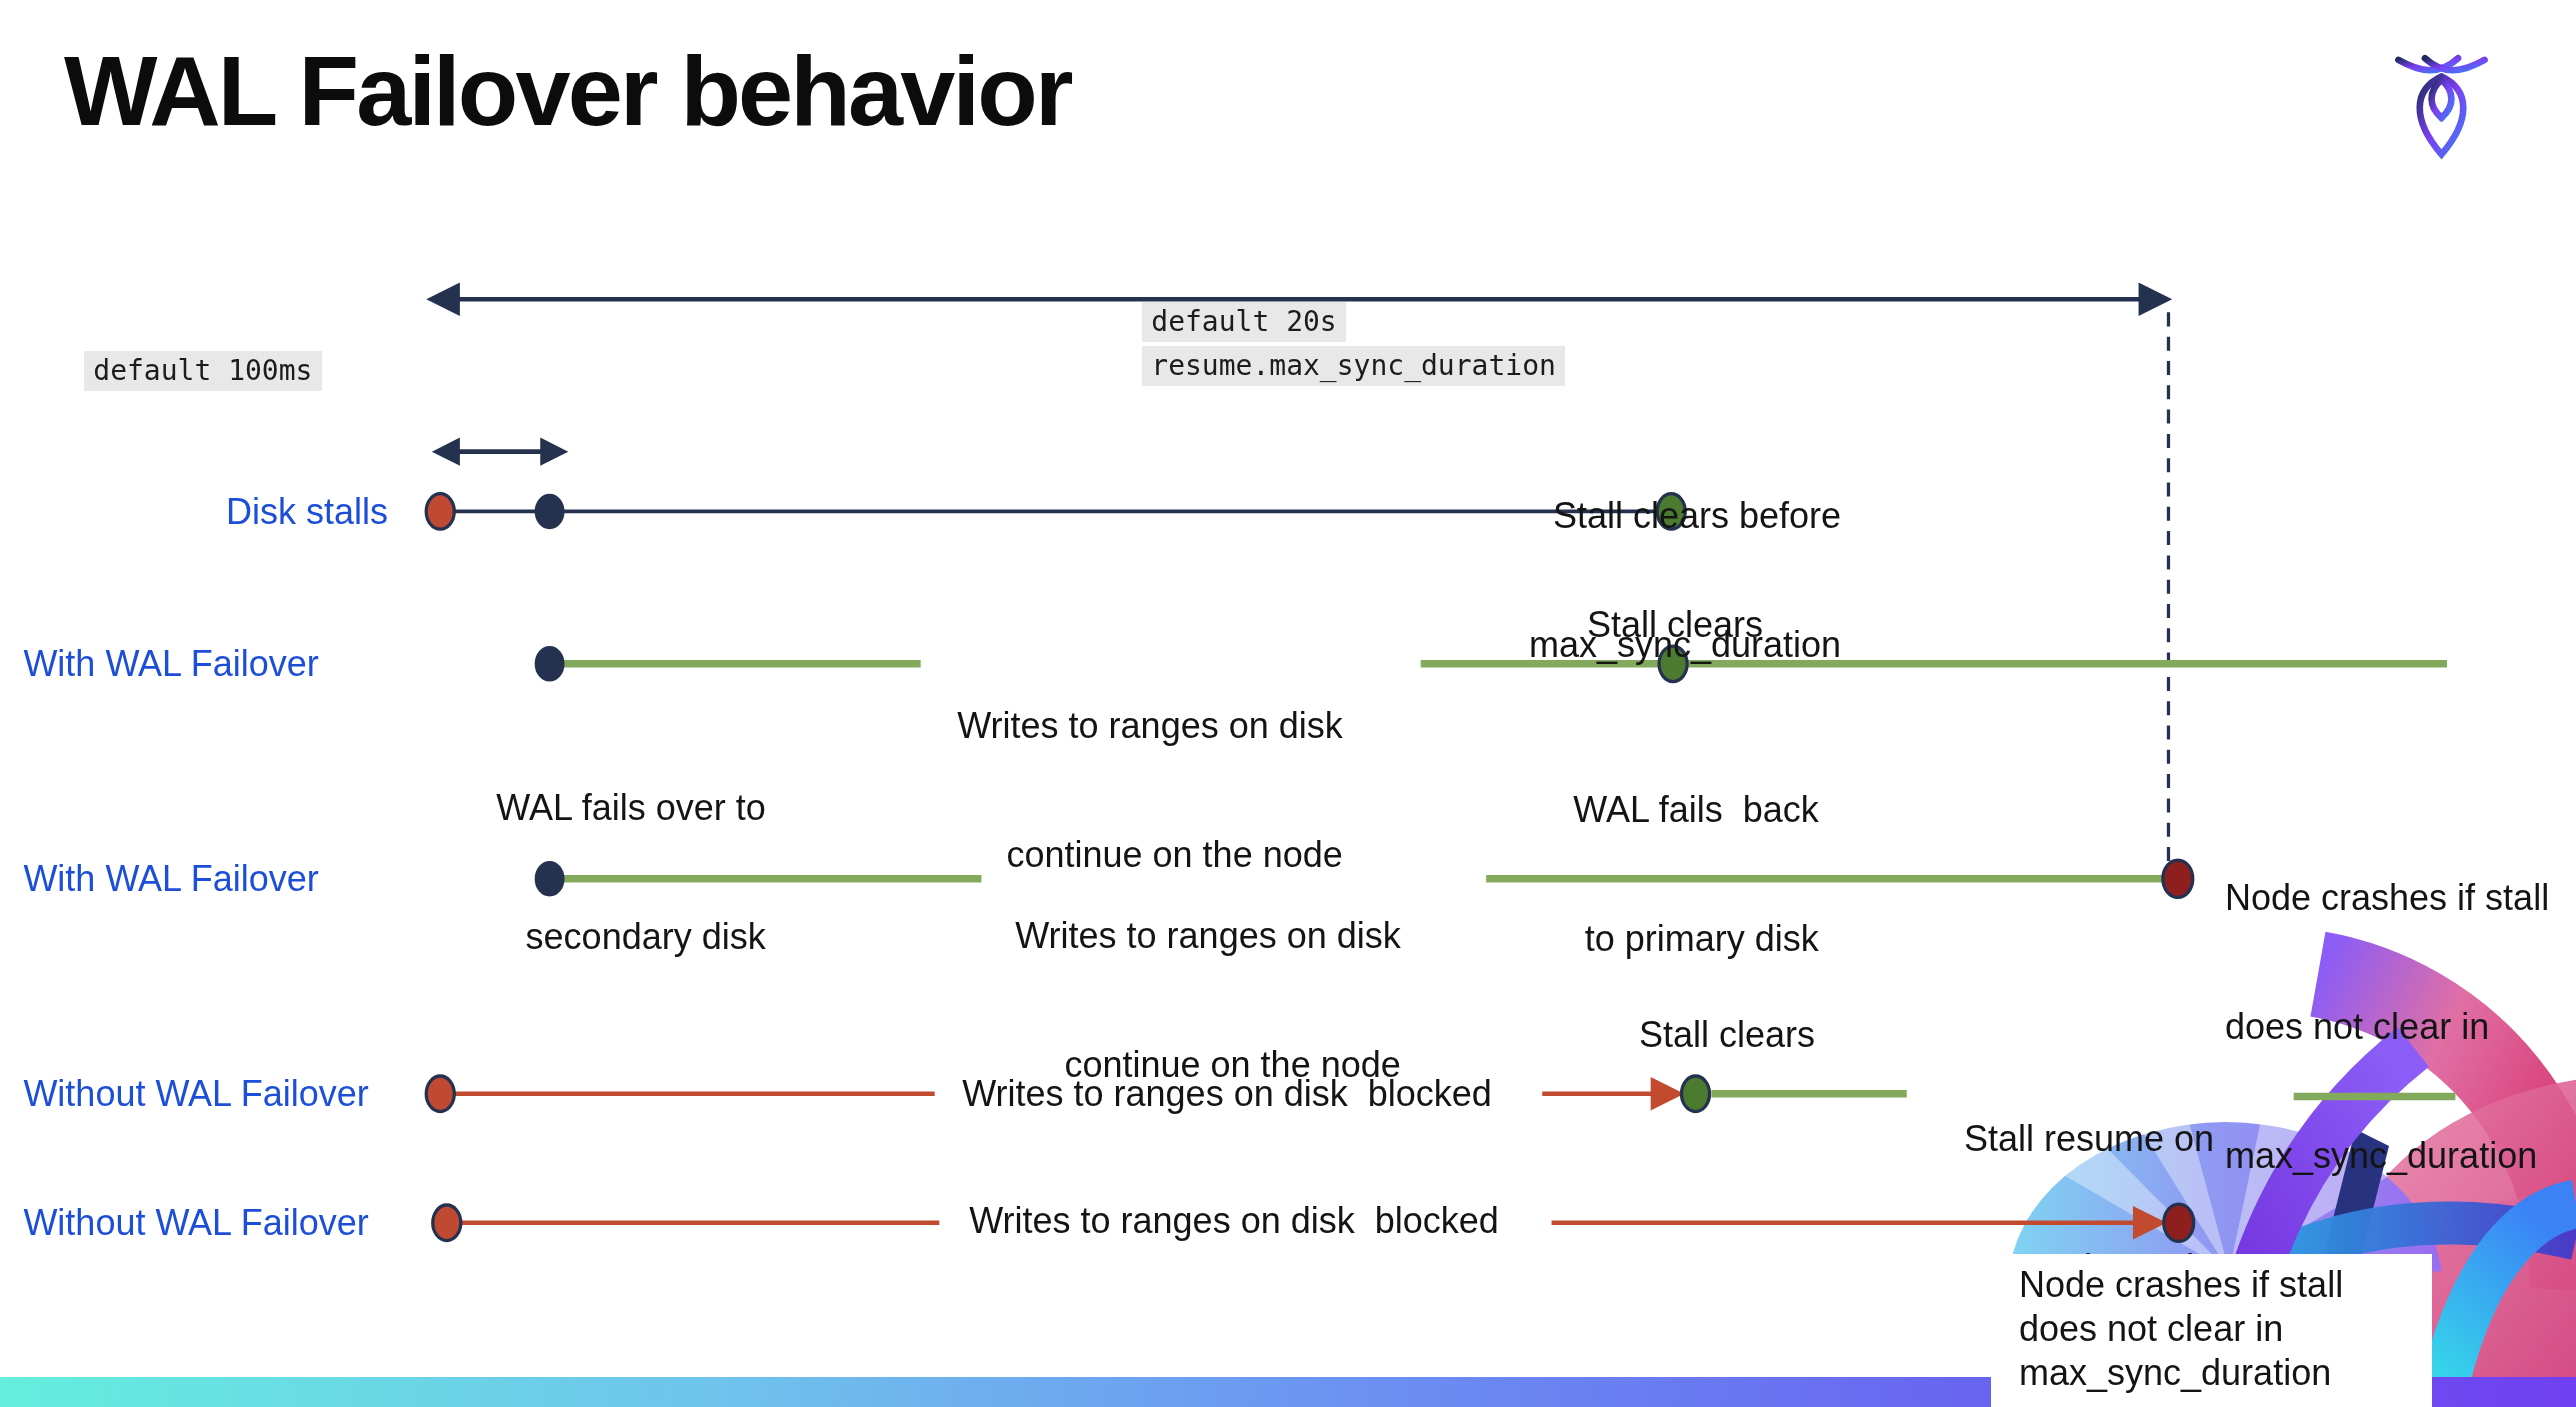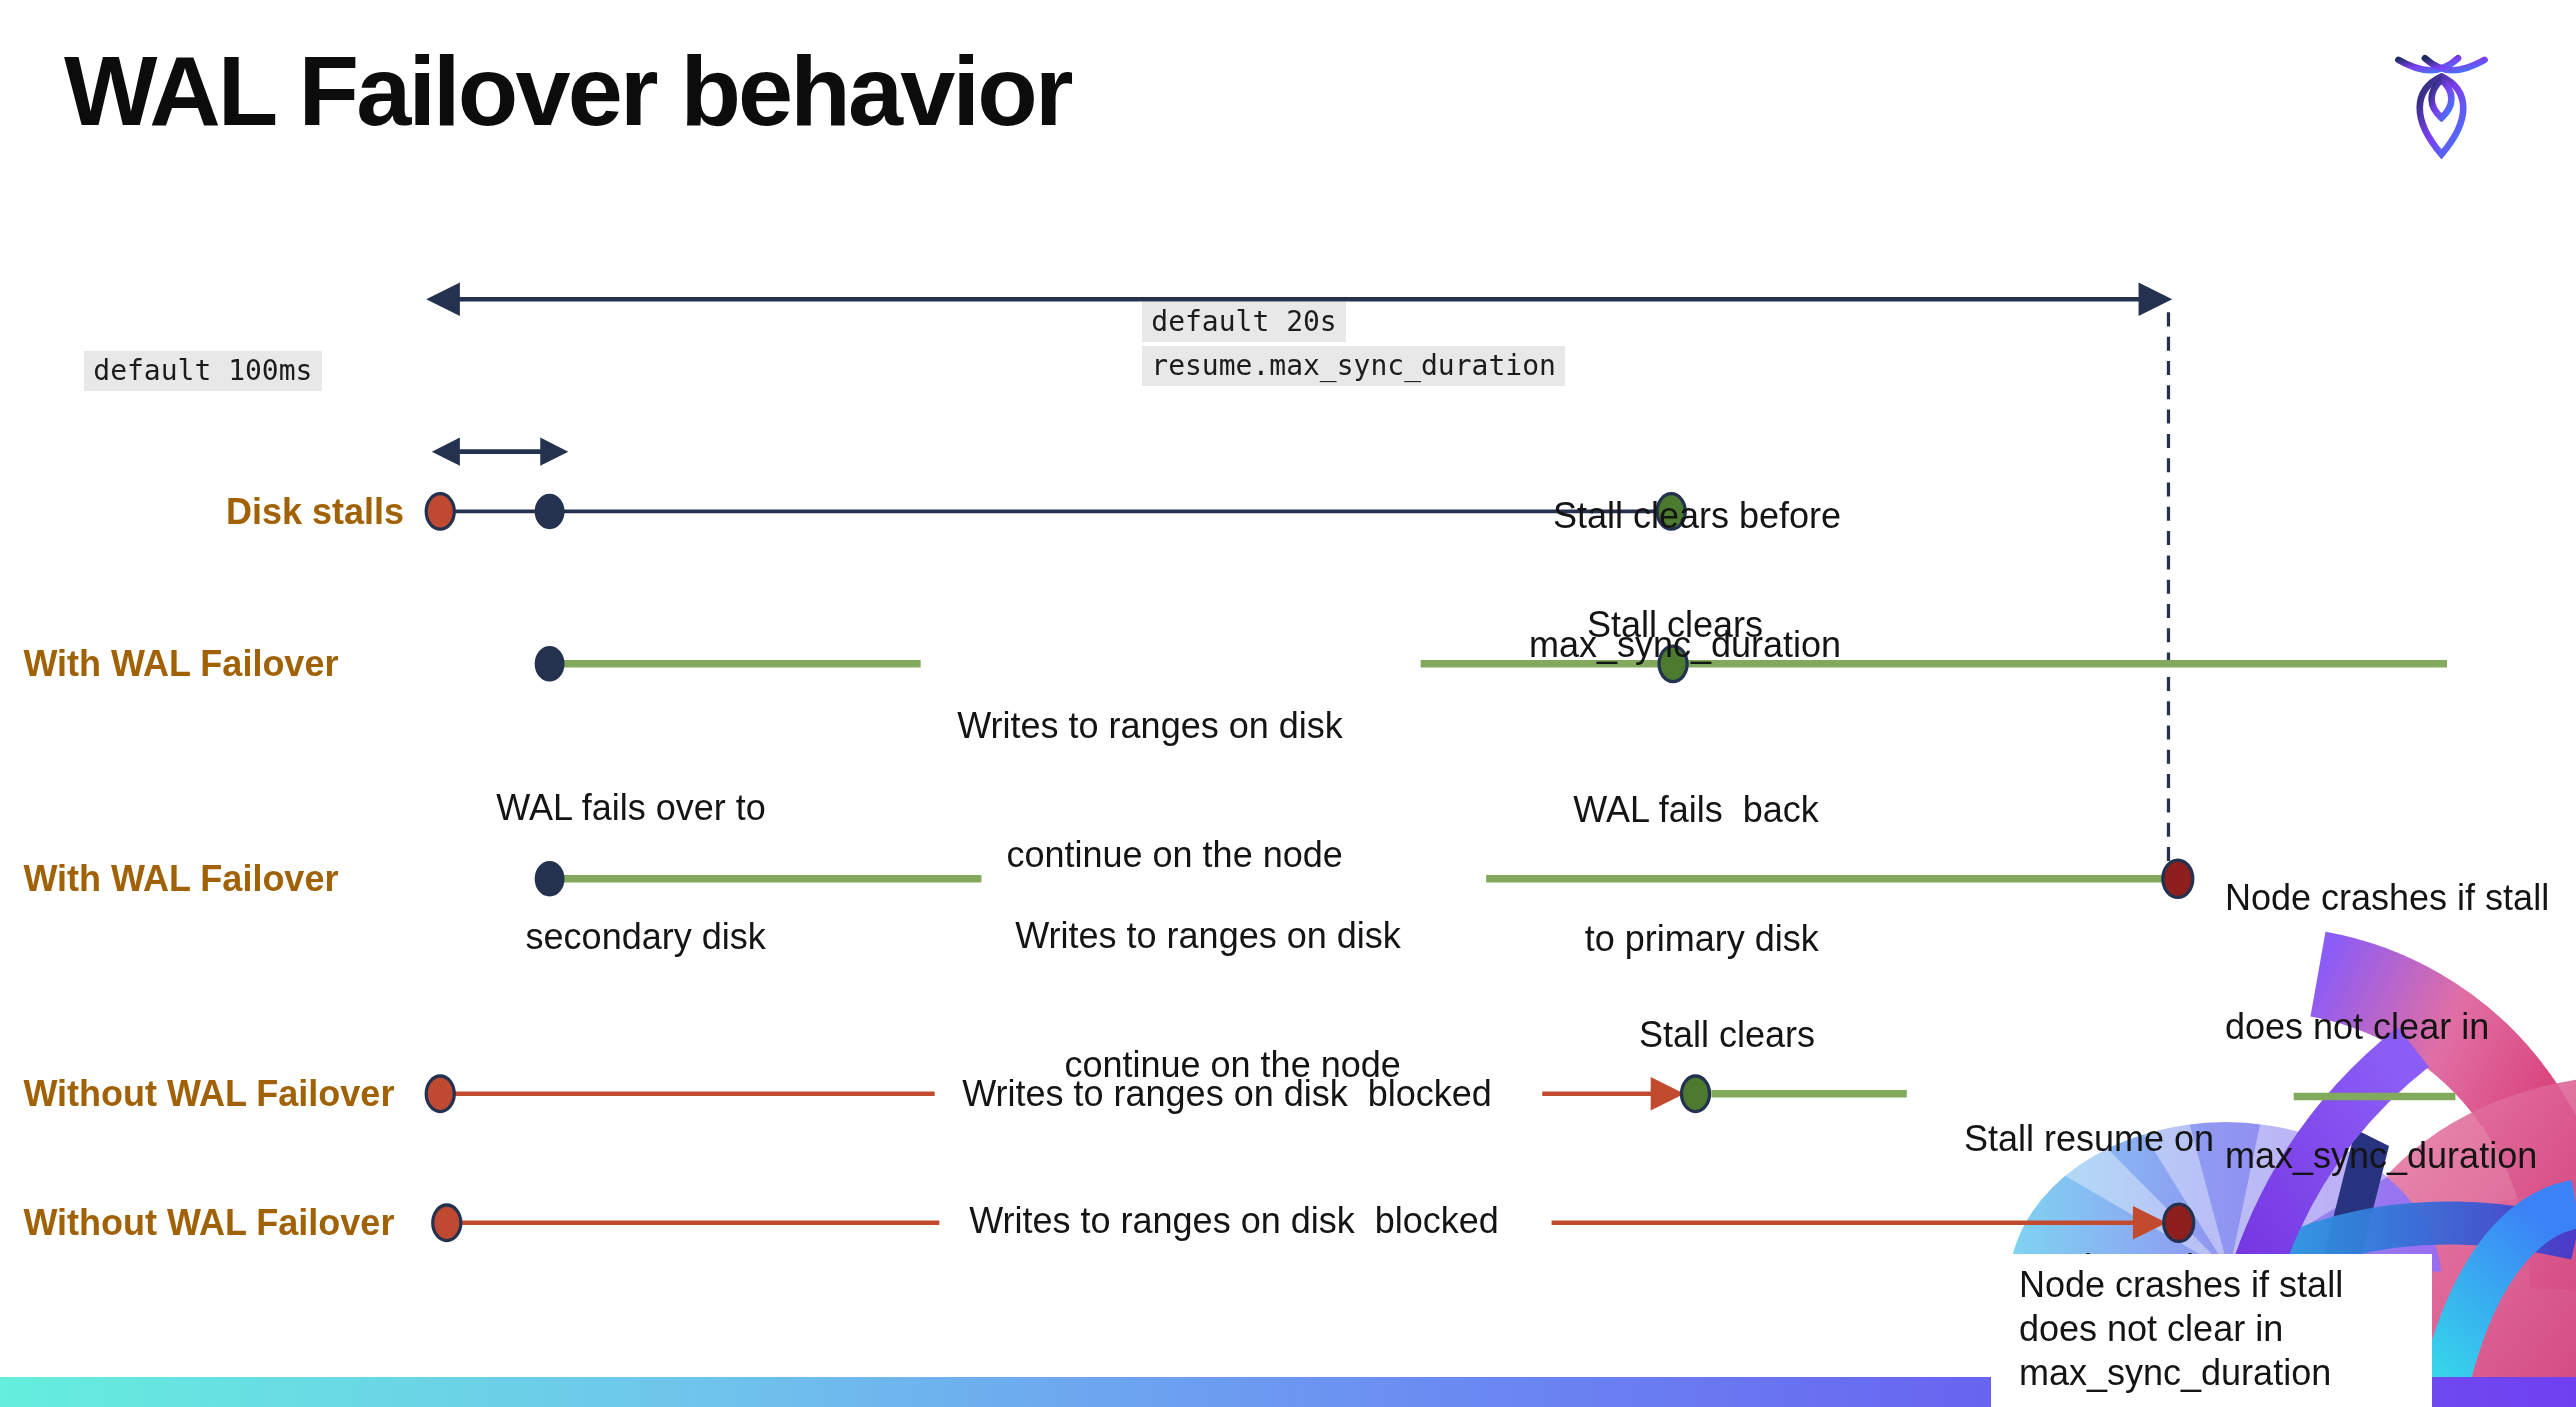--- a/index.html
+++ b/index.html
@@ -11,21 +11,21 @@
   #page-title{
     left:64px; top:34px; font-size:99px; font-weight:800; letter-spacing:-2.8px;
     color:#0c0c0c; white-space:pre;
   }
   .code-group{display:flex; flex-direction:column; align-items:flex-start; gap:4.7px; z-index:6;}
   .code-line{
     font-family:"DejaVu Sans Mono","Liberation Mono",monospace;
     font-size:28px; line-height:34px; color:#1c1c1c;
     background:#e8e8e8; padding:2.8px 9.3px; white-space:pre;
   }
-  .row-label{font-size:36px; line-height:43px; color:#a16207; white-space:pre; z-index:5;font-weight:bold;}
+  .row-label{font-size:36px; line-height:43px; color:#1d4ed8; white-space:pre; z-index:5;}
   .ann{
     font-size:36px; line-height:43px; color:#141414; text-align:right;
     transform:translateX(-50%); white-space:pre; z-index:5;
   }
   .ann.left-align{transform:none; text-align:left;}
   .ann.small{font-size:36px;}
   #crash-box{
     left:1991px; top:1254px; width:441px; height:153px; background:#ffffff;
     z-index:7; box-sizing:border-box; padding:9.3px 0 0 28px;
   }

